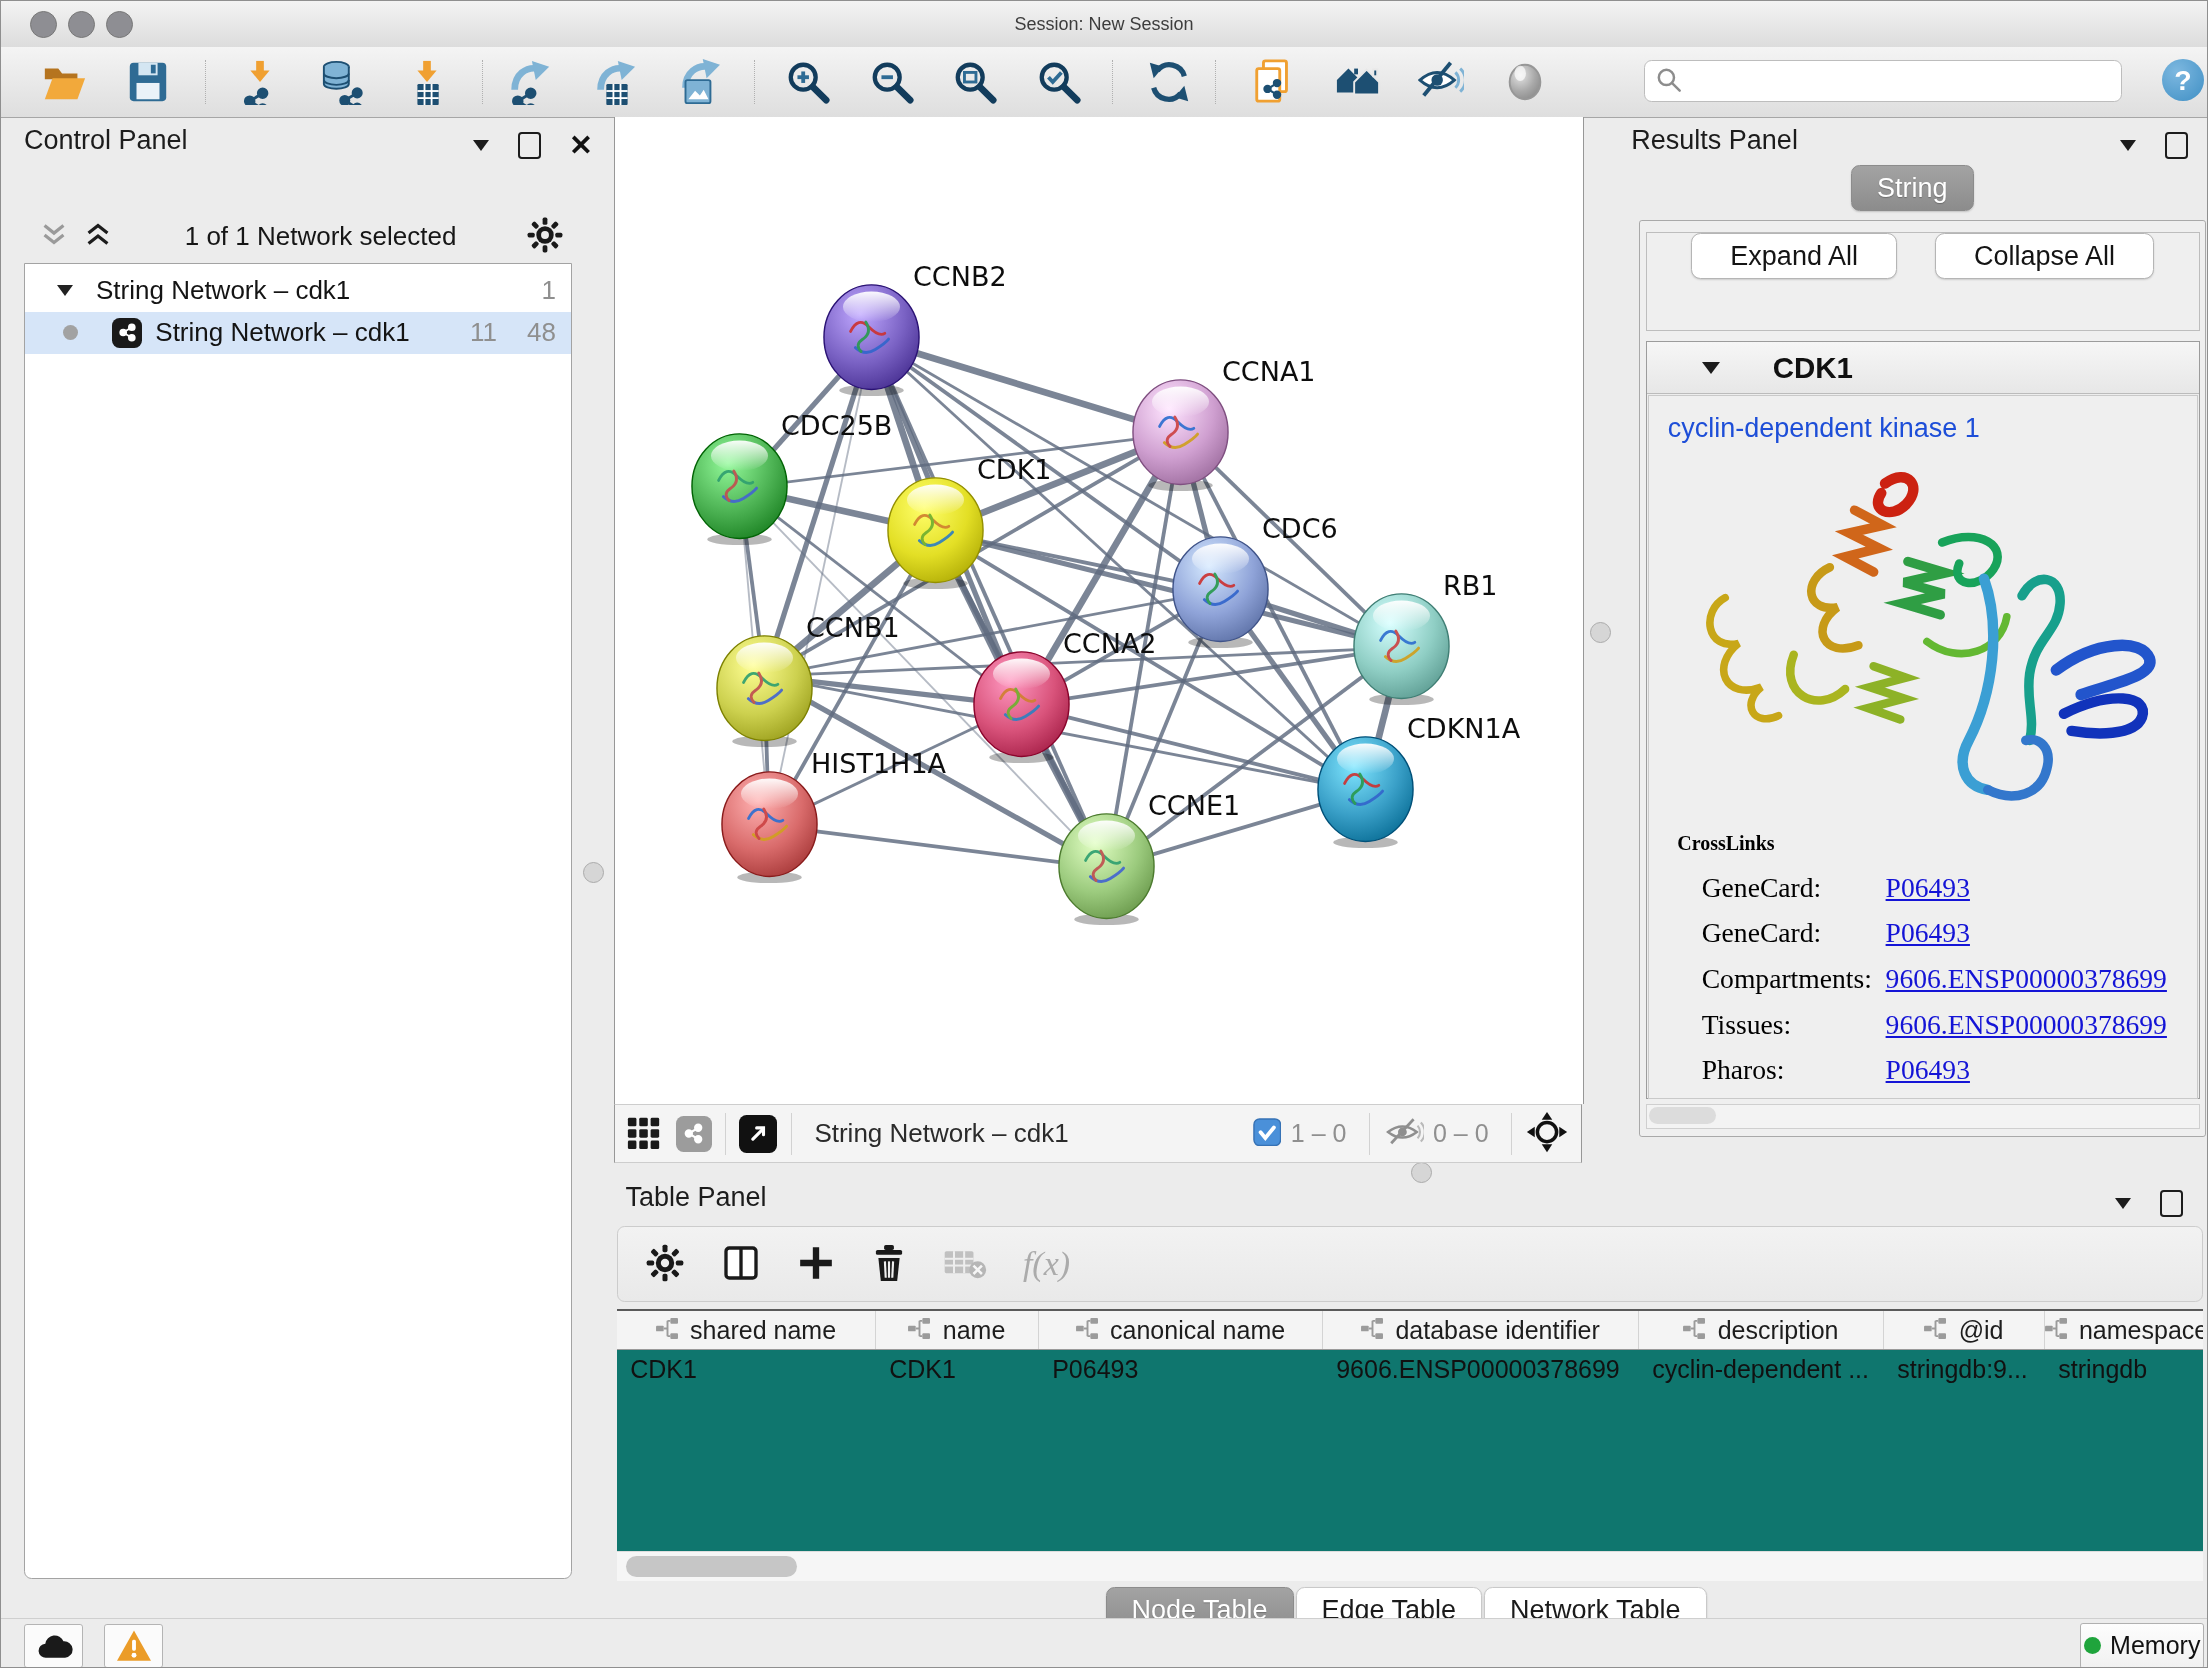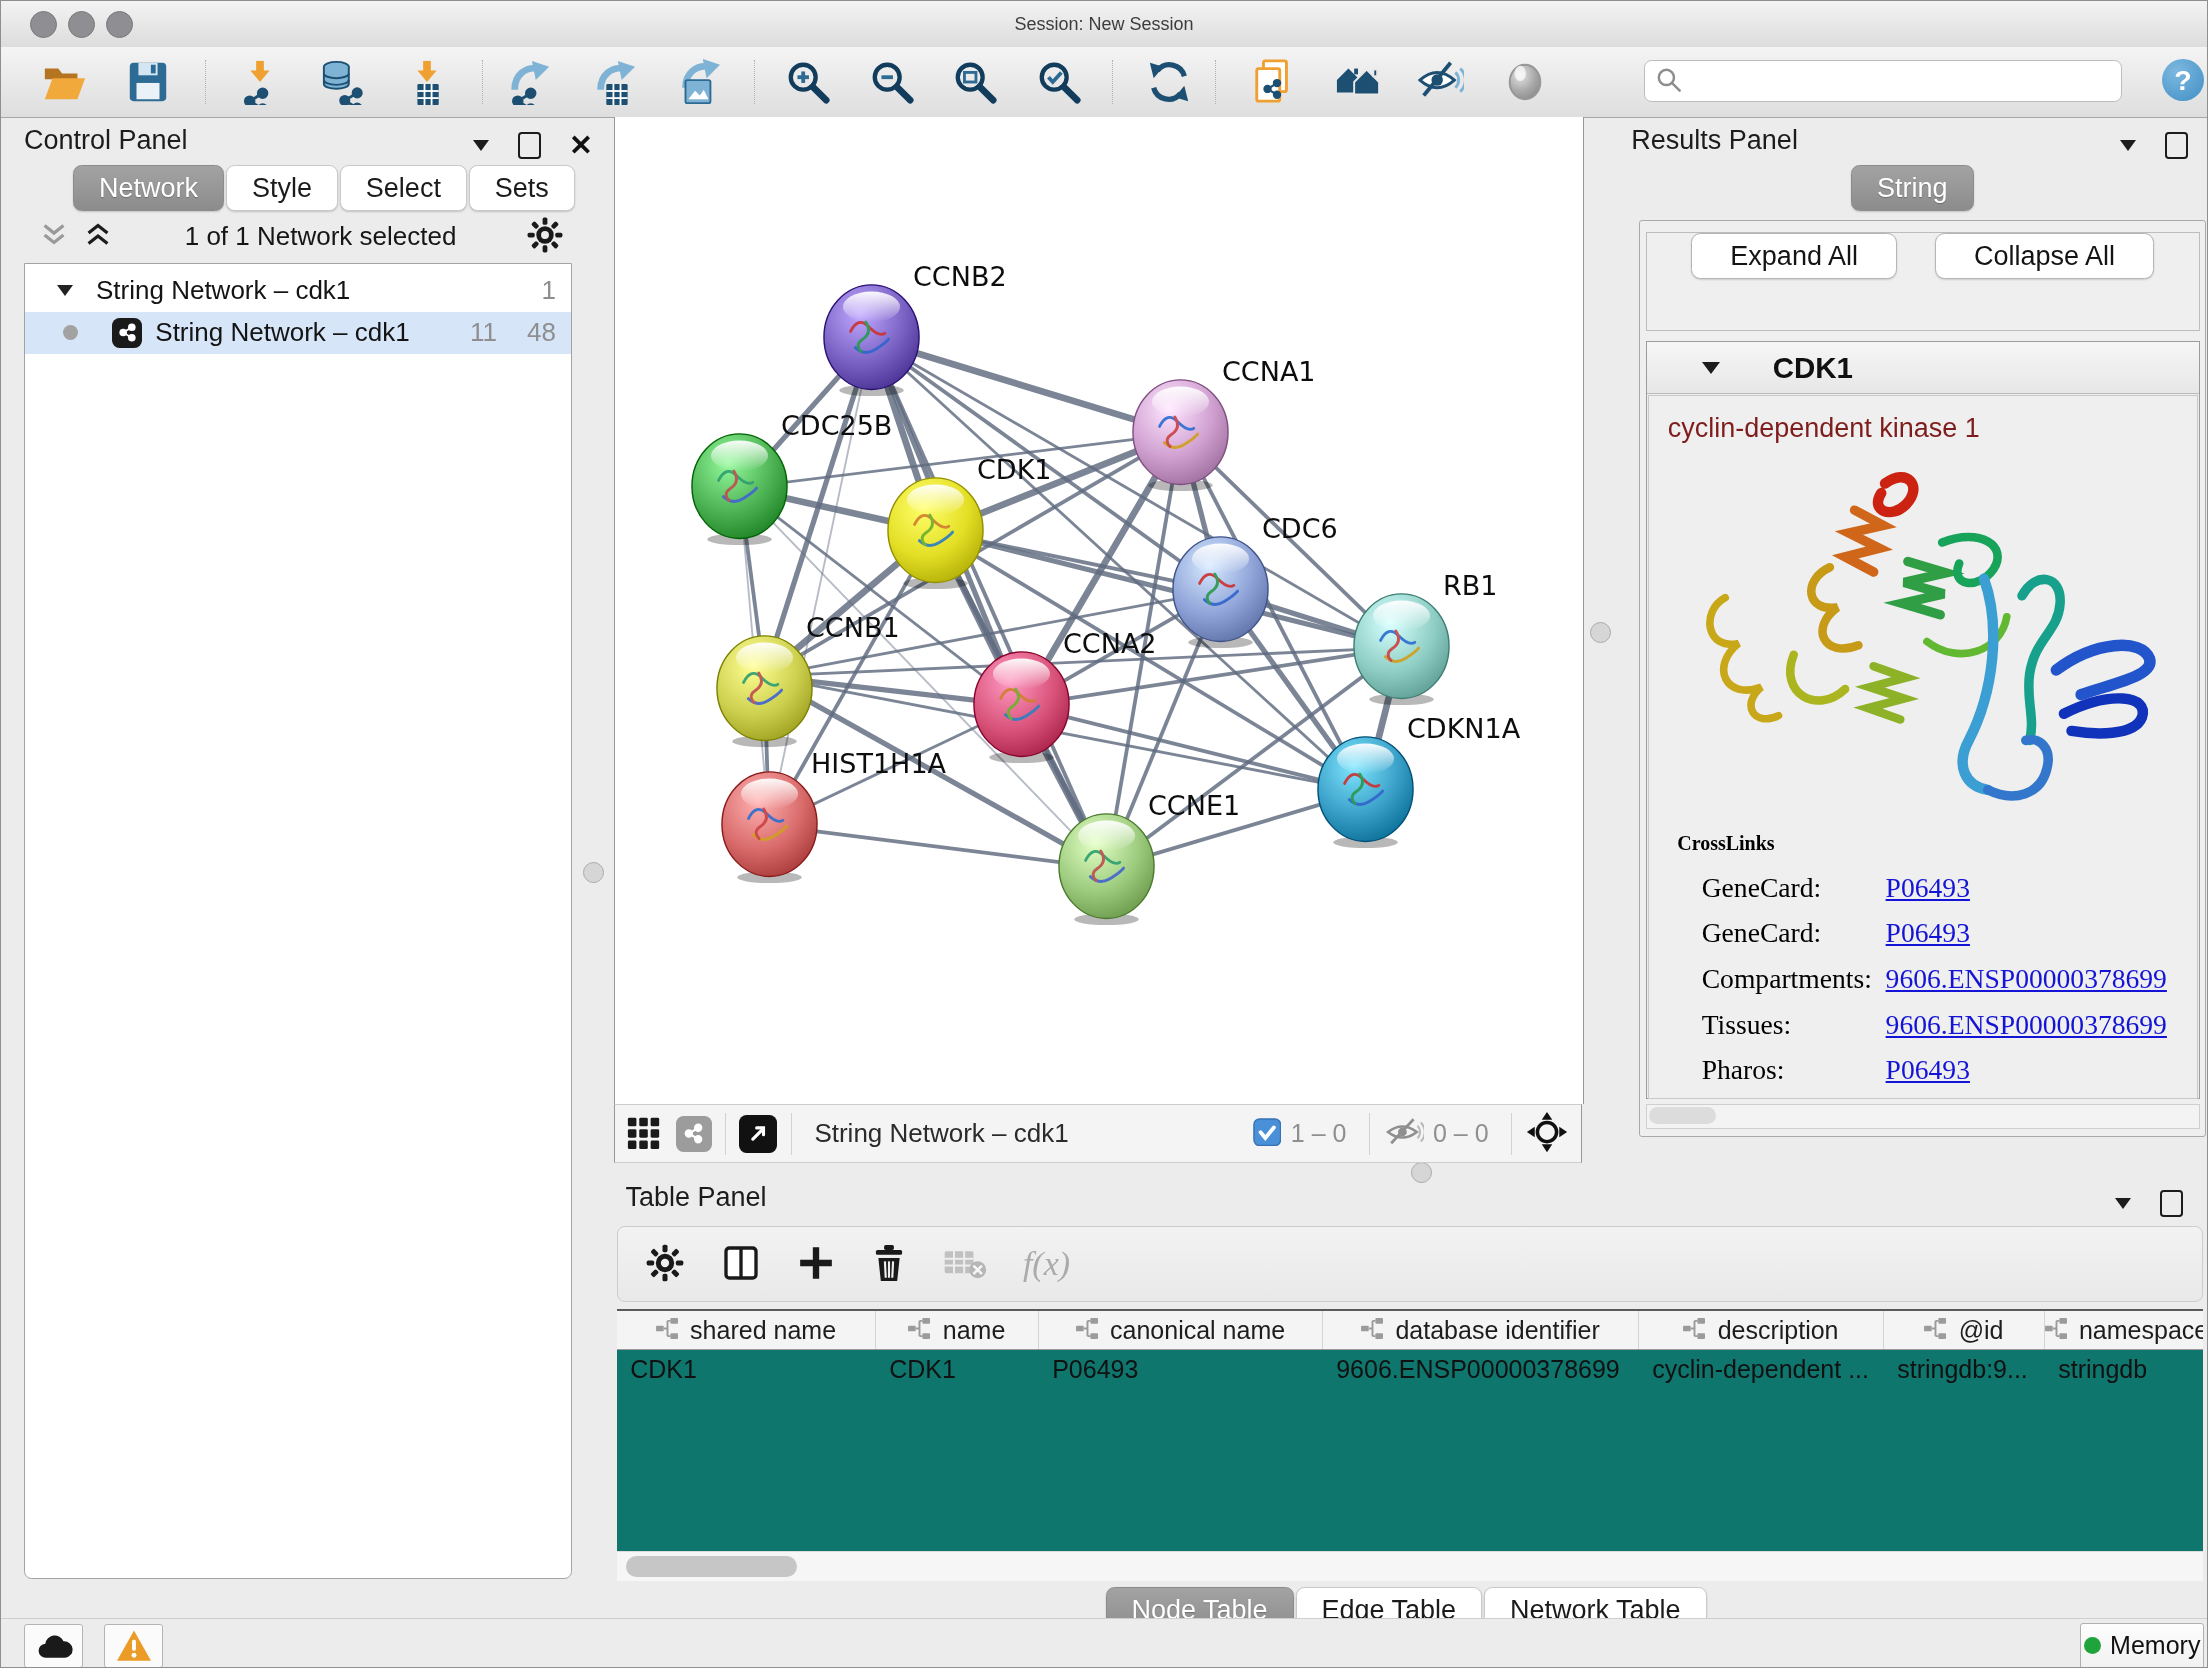--- a/index.html
+++ b/index.html
@@ -67,21 +67,21 @@
     display:flex;align-items:flex-start;justify-content:center;gap:38px;background:#efefef;}
   .rp-btn{height:44px;line-height:44px;padding:0 38px;background:#fff;border:1px solid #b5b5b5;border-radius:9.5px;
     font-size:27px;color:#141414;box-shadow:0 1px 1.9px rgba(0,0,0,.15);}
   #rp-sections{position:absolute;left:5.7px;top:120px;width:552px;height:756px;border:1px solid #9c9c9c;background:#ededed;}
   #rp-gene-hdr{height:51px;background:linear-gradient(#f6f6f6,#e7e7e7);border-bottom:1px solid #bbb;
     display:flex;align-items:center;}
   #rp-gene-hdr .tri{width:0;height:0;border-left:9.5px solid transparent;border-right:9.5px solid transparent;
     border-top:12.4px solid #1c1c1c;margin-left:55px;}
   #rp-gene-hdr .g{font-size:29.5px;font-weight:bold;color:#101010;margin-left:53px;}
   #rp-desc{position:relative;height:702px;border:1px solid #c9c9c9;margin:1px;background:#efefef;overflow:hidden;}
-  #rp-desc .dtext{position:absolute;left:19px;top:17px;font-size:27px;color:#7f1d1d;}
+  #rp-desc .dtext{position:absolute;left:19px;top:17px;font-size:27px;color:#1d4ed8;}
   #rp-structure{position:absolute;left:38px;top:59px;}
   .xl-title{position:absolute;left:28.5px;top:436px;font-family:"Liberation Serif",serif;font-weight:bold;font-size:20px;color:#000;}
   .xl-row{position:absolute;left:53px;font-family:"Liberation Serif",serif;font-size:27.6px;color:#000;width:495px;}
   .xl-row .lbl{display:inline-block;width:177px;}
   .xl-row a{color:#1414d6;text-decoration:underline;}
   #rp-hscroll{position:absolute;left:5.7px;top:883px;width:552px;height:23px;background:#f3f3f3;border:1px solid #cfcfcf;}
   #rp-hscroll .thumb{position:absolute;left:1.9px;top:1.9px;width:67px;height:17px;background:#dcdcdc;border-radius:8.6px;}
   
   #table-panel{position:absolute;left:613px;top:1179px;width:1595px;height:438px;}
   #tp-toolbar{position:absolute;left:2.9px;top:46px;width:1586px;height:76px;background:linear-gradient(#f2f2f2,#e9e9e9);
@@ -327,26 +327,20 @@
     <div class="help-btn">?</div>
   </div>
 
   <div id="control-panel">
     <div style="position:absolute;left:23px;top:7.6px" class="panel-title">Control Panel</div>
     <div class="pc" style="position:absolute;left:472px;top:15px">
       <span class="tri"></span>
       <span class="sq"></span>
       <span class="x">✕</span>
     </div>
-    <div id="cp-tabs">
-        <div class="tab-btn sel" style="margin-right: 1.9px;">Network</div>
-        <div class="tab-btn" style="margin-right: 1.9px;">Style</div>
-        <div class="tab-btn" style="margin-right: 1.9px;">Select</div>
-        <div class="tab-btn" style="margin-right: 1.9px;">Sets</div>
-      </div>
     <div id="cp-subbar">
       <span style="margin-left:13.3px">
         <svg width="34" height="34" viewBox="0 0 36 36">
             <path d="M8,8 l10,8 10,-8" fill="none" stroke="#9a9a9a" stroke-width="3.4"></path>
             <path d="M8,18 l10,8 10,-8" fill="none" stroke="#9a9a9a" stroke-width="3.4"></path>
           </svg>
       </span>
       <span style="margin-left:9.5px">
         <svg width="34" height="34" viewBox="0 0 36 36">
             <path d="M8,16 l10,-8 10,8" fill="none" stroke="#1c1c1c" stroke-width="3.4"></path>

